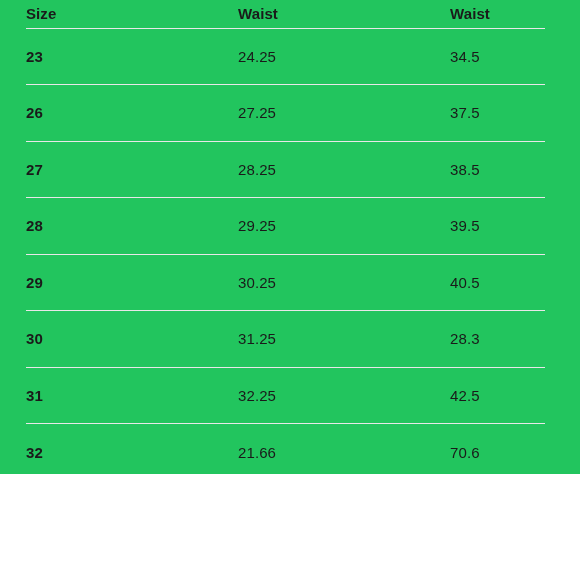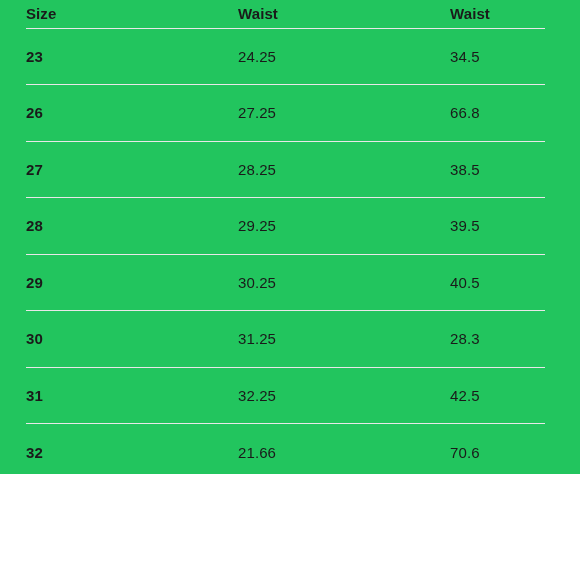--- a/index.html
+++ b/index.html
@@ -126,21 +126,21 @@
           </td>
         </tr>
         <tr class="data-row">
           <td class="cell-size">
             <span class="cell-inner">26</span>
           </td>
           <td class="cell-waist">
             <span class="cell-inner">27.25</span>
           </td>
           <td class="cell-hips">
-            <span class="cell-inner">66.8</span>
+            <span class="cell-inner">37.5</span>
           </td>
         </tr>
         <tr class="data-row">
           <td class="cell-size">
             <span class="cell-inner">27</span>
           </td>
           <td class="cell-waist">
             <span class="cell-inner">28.25</span>
           </td>
           <td class="cell-hips">

